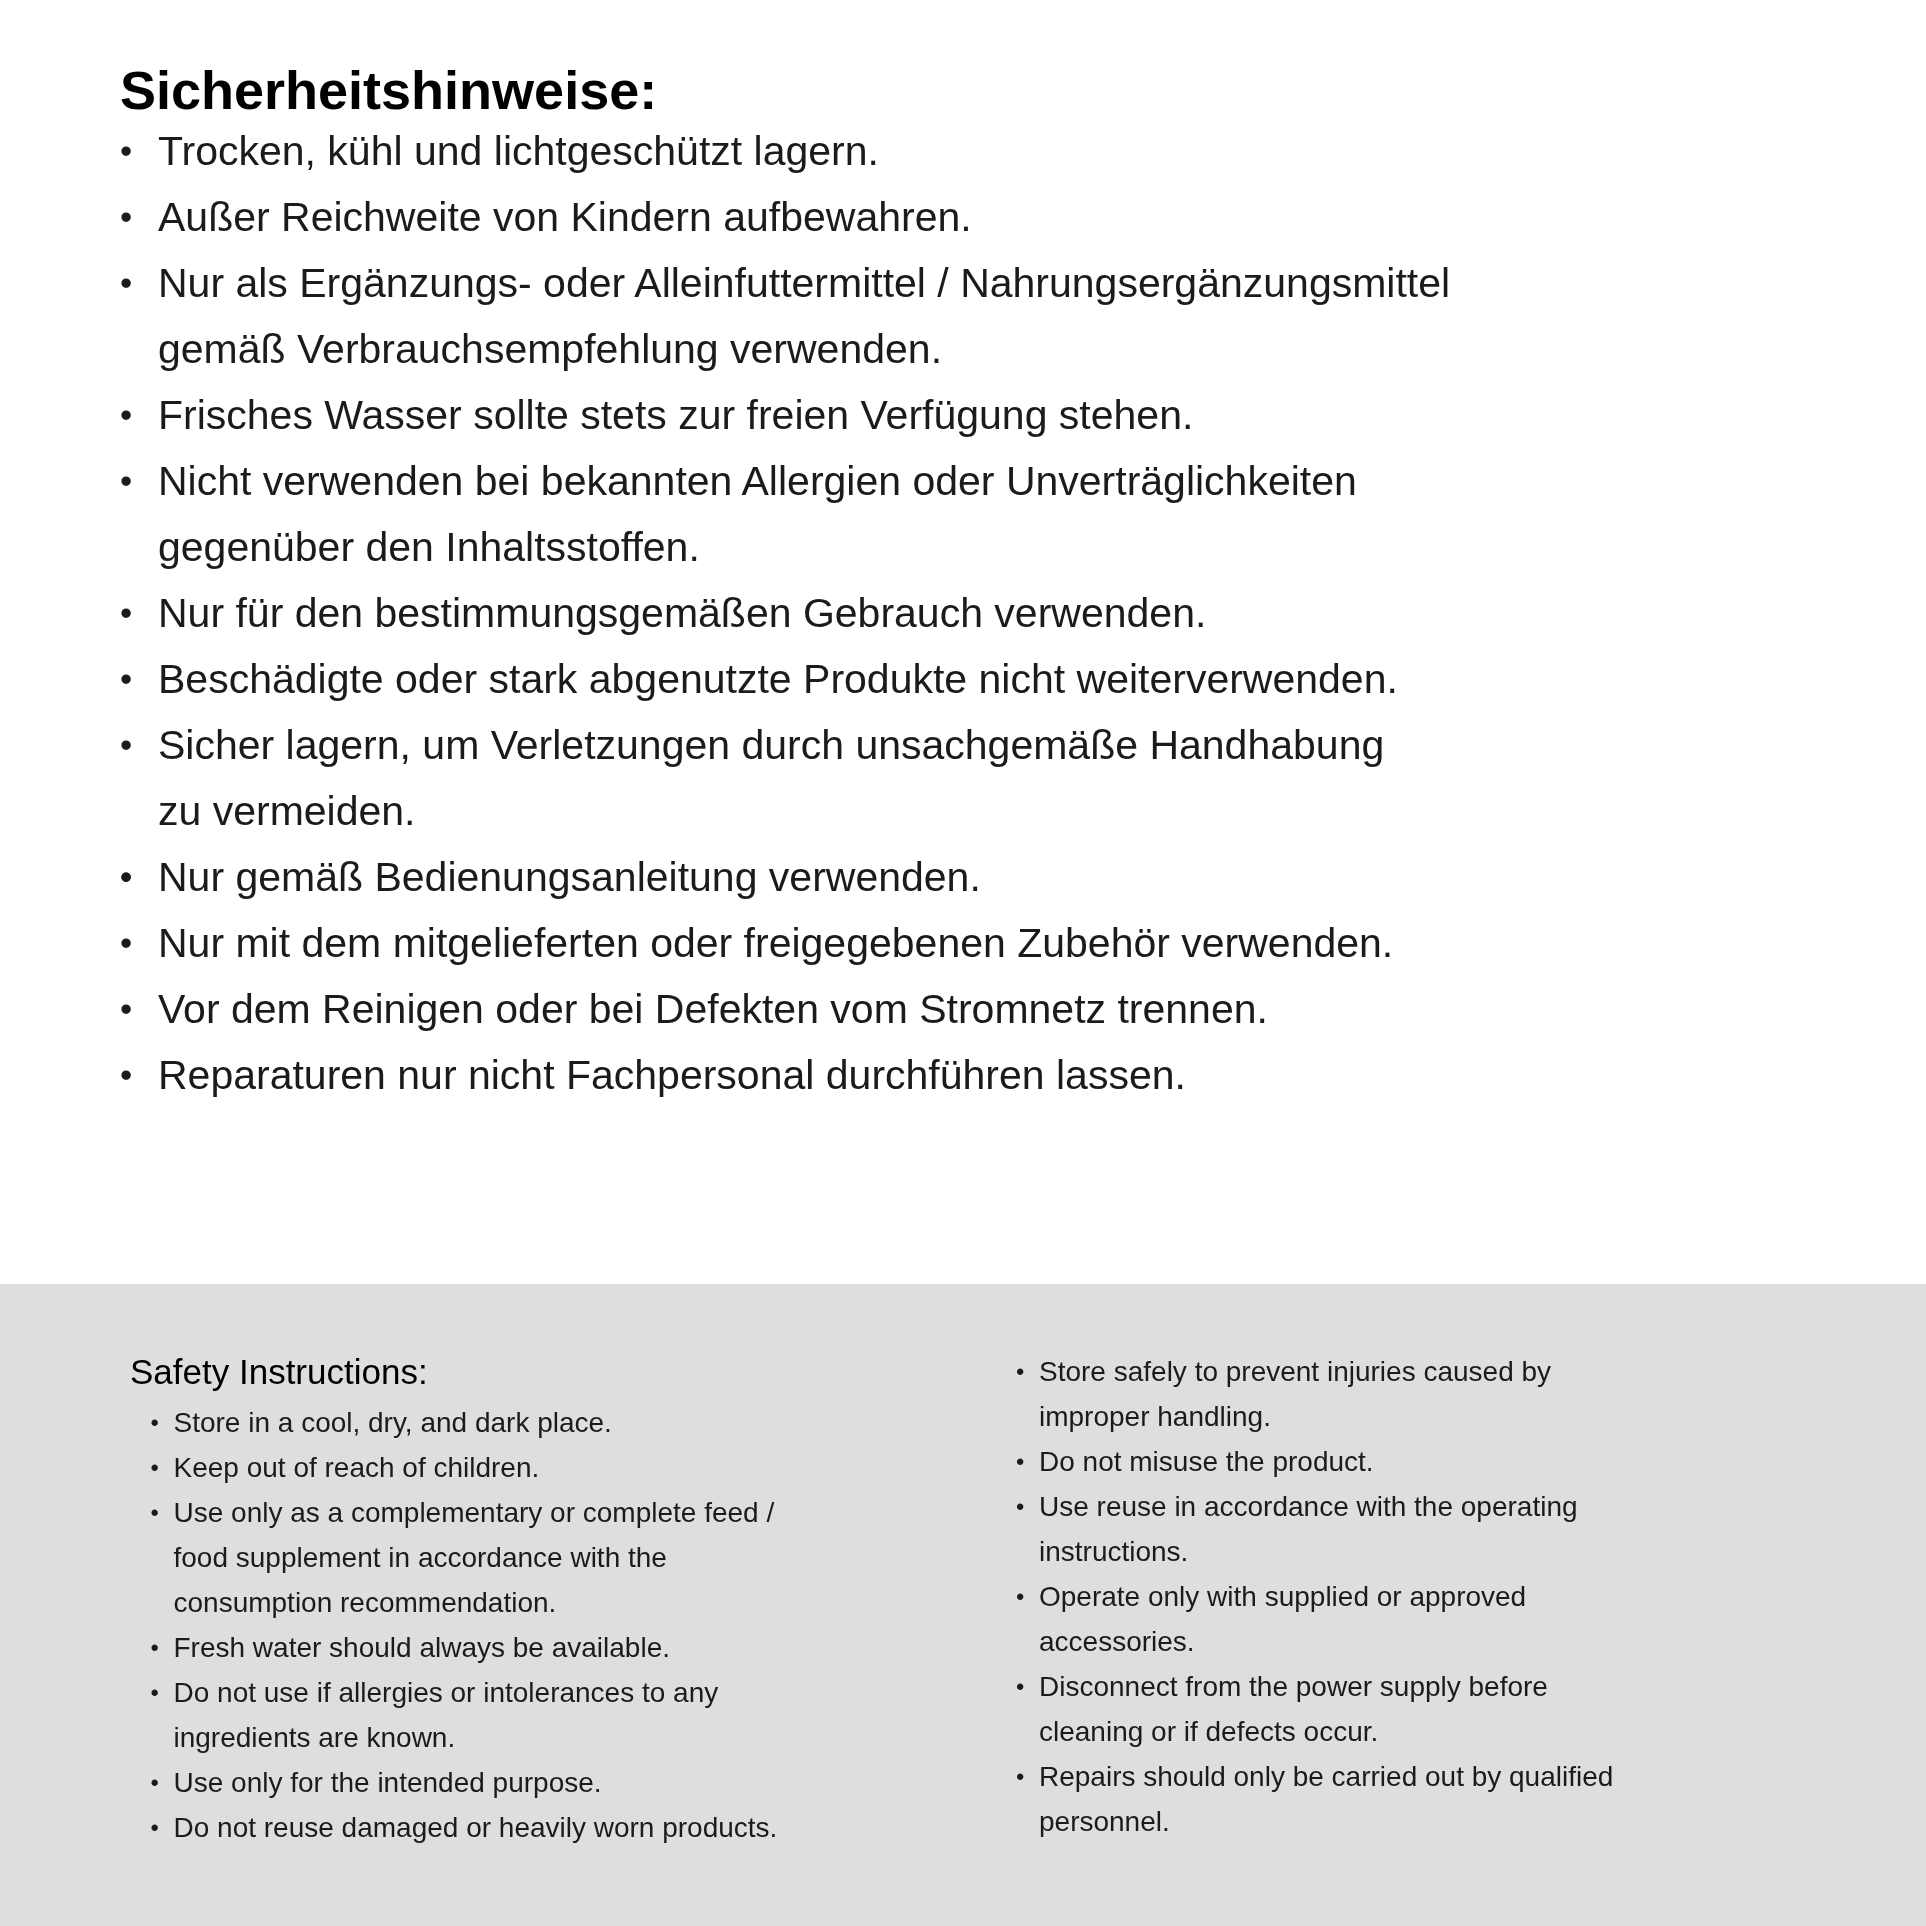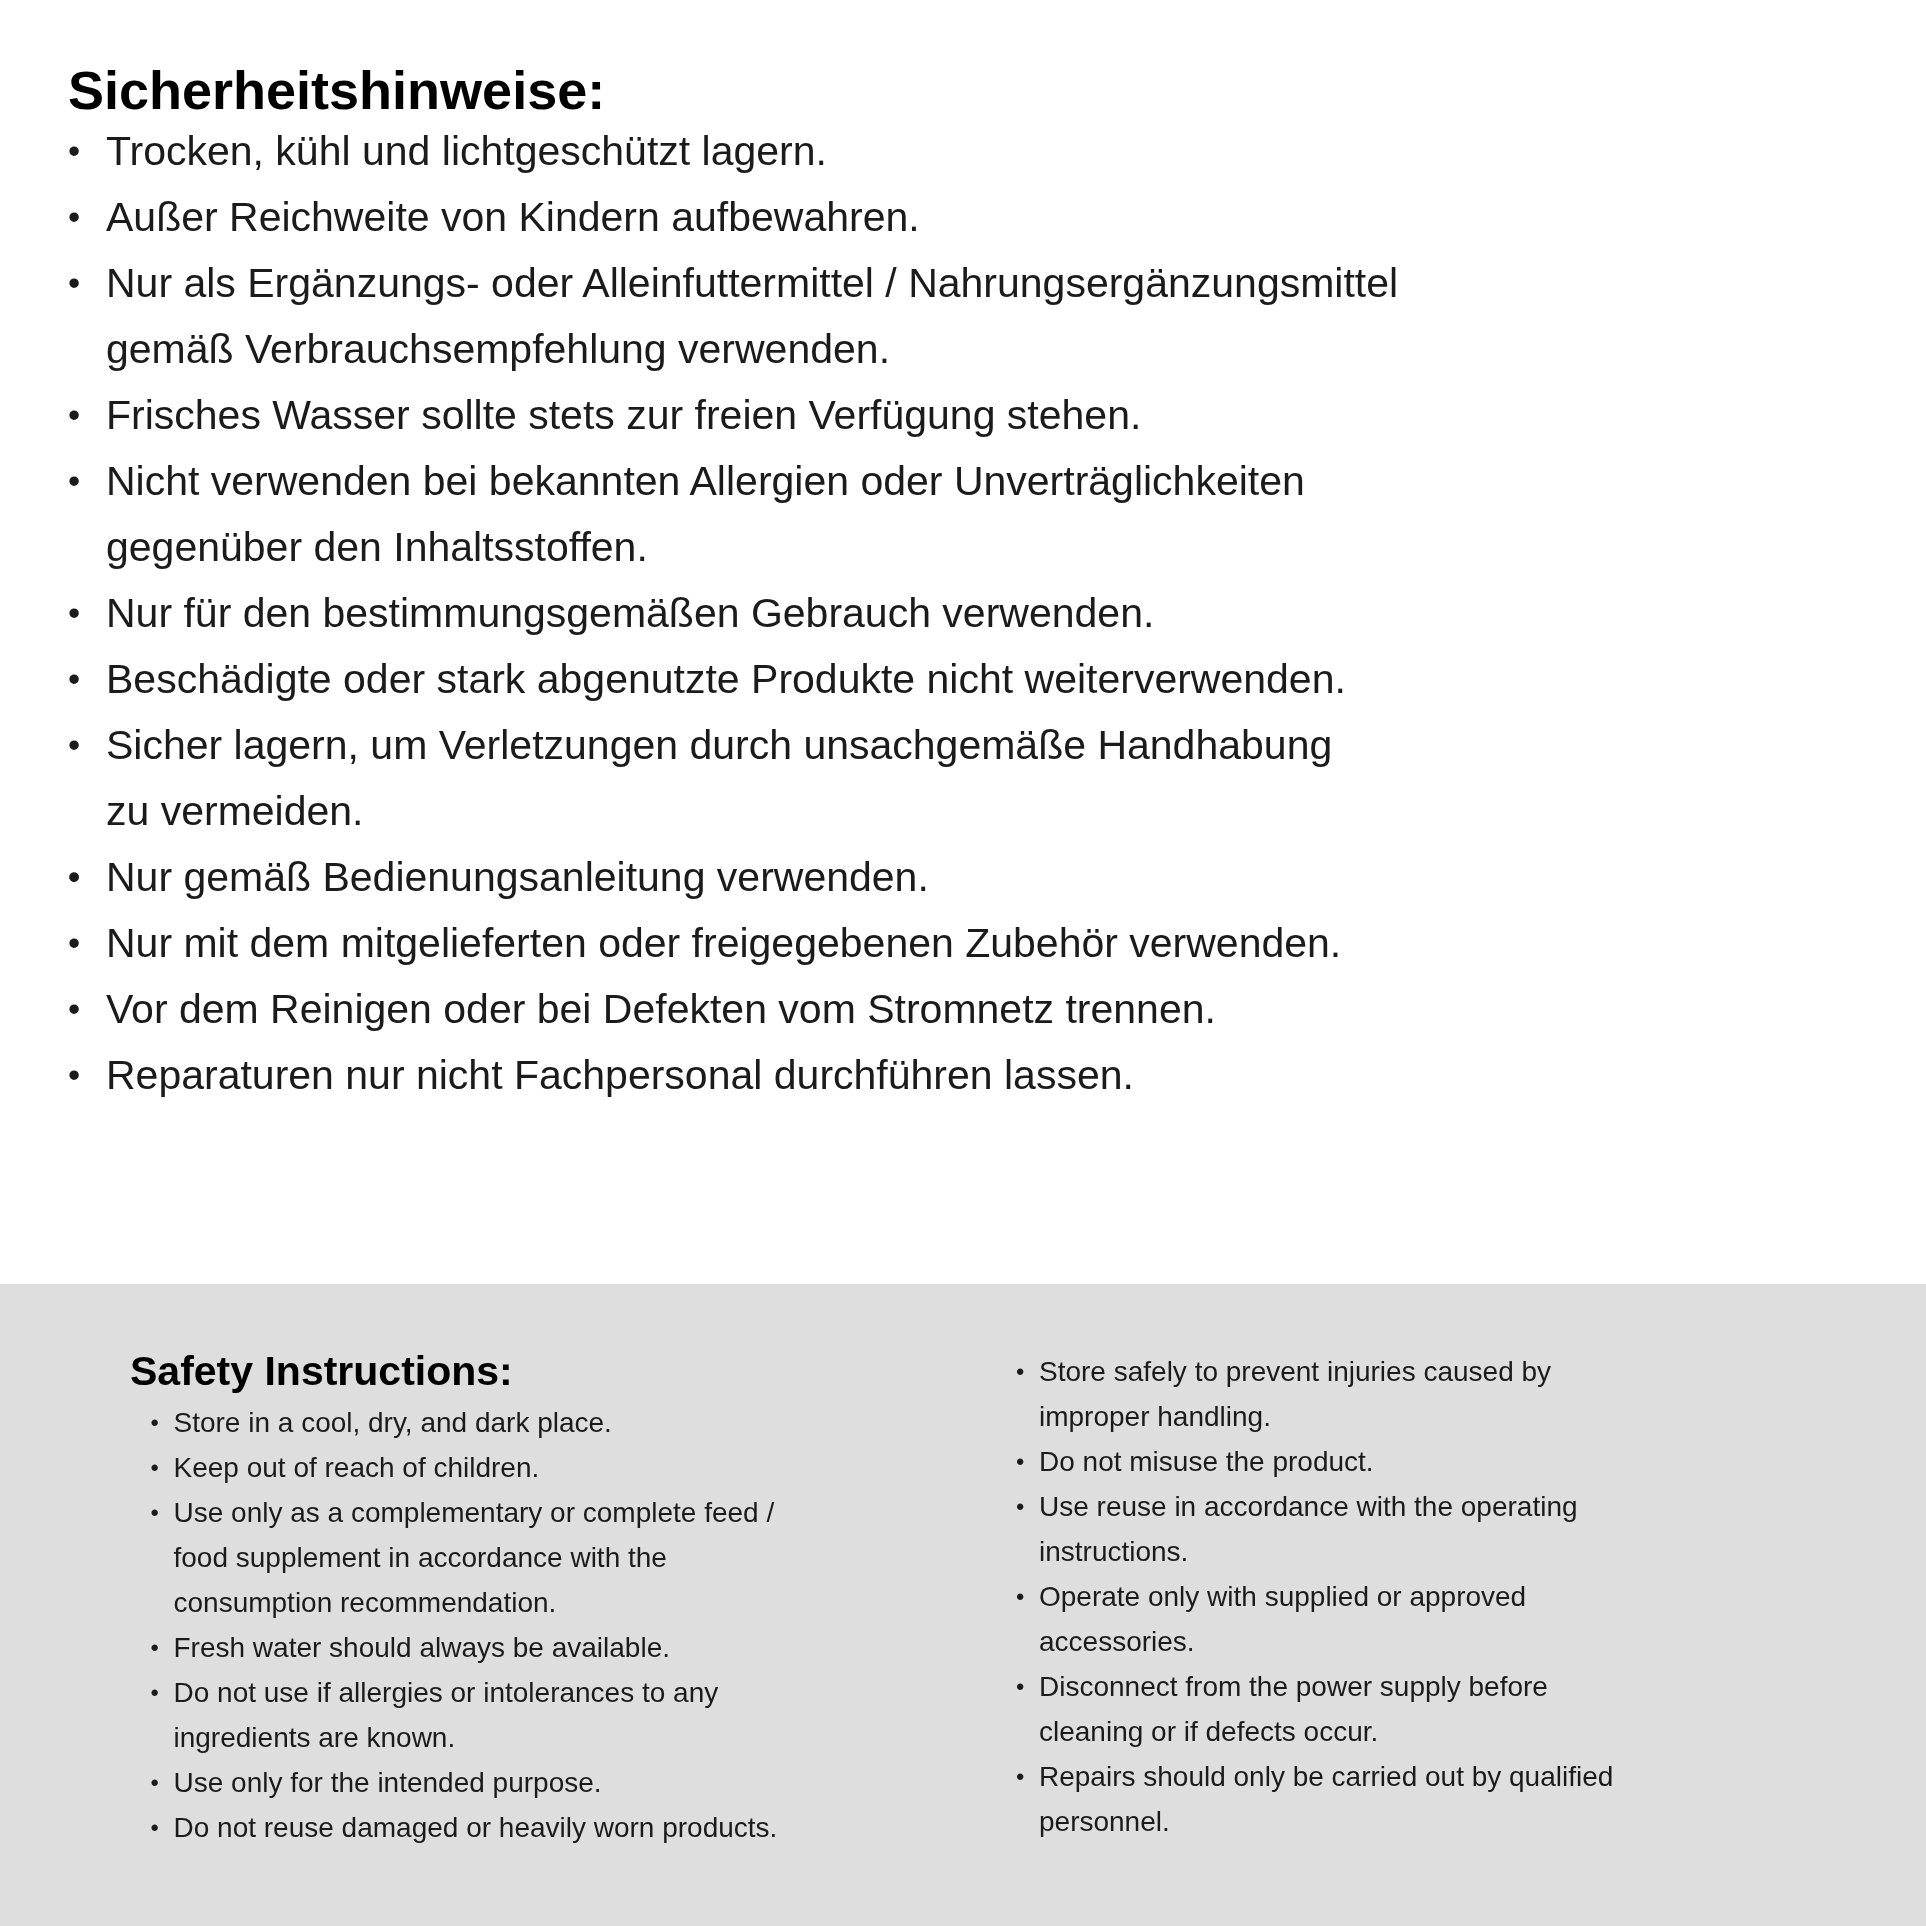--- a/index.html
+++ b/index.html
@@ -20,21 +20,21 @@
     height:1926px;
     background:var(--background);
     overflow:hidden;
   }
   
   .de-section{
     position:absolute;
     left:0; top:0;
     width:1926px; height:1284px;
     background:var(--background);
-    padding:62px 0 0 68px;
+    padding:62px 0 0 120px;
     box-sizing:border-box;
   }
   .de-title{
     margin:0;
     font-size:54px;
     line-height:56px;
     font-weight:bold;
     color:var(--heading);
   }
   ul.bullets{
@@ -75,23 +75,23 @@
     left:130px; top:65px;
     width:873px;
   }
   .en-col-right{
     position:absolute;
     left:1016px; top:65px;
     width:899px;
   }
   .en-title{
     margin:0 0 6.4px 0;
-    font-size:41px;
+    font-size:35px;
     line-height:45px;
-    font-weight:bold;
+    font-weight:normal;
     color:var(--heading);
   }
   .en-list{
     font-size:28px;
     line-height:45px;
   }
   .en-col-left .en-list{
     margin-left:20.5px;
   }
   .en-col-right .en-list{

